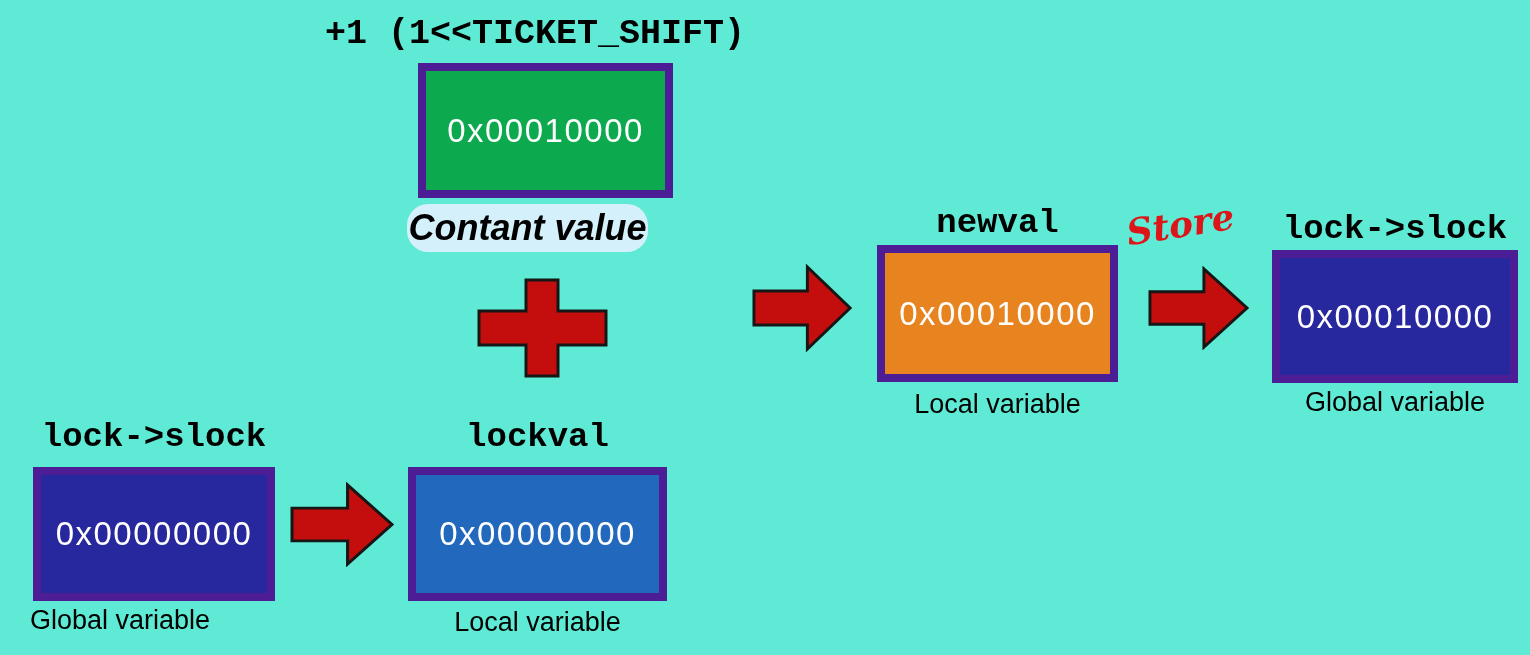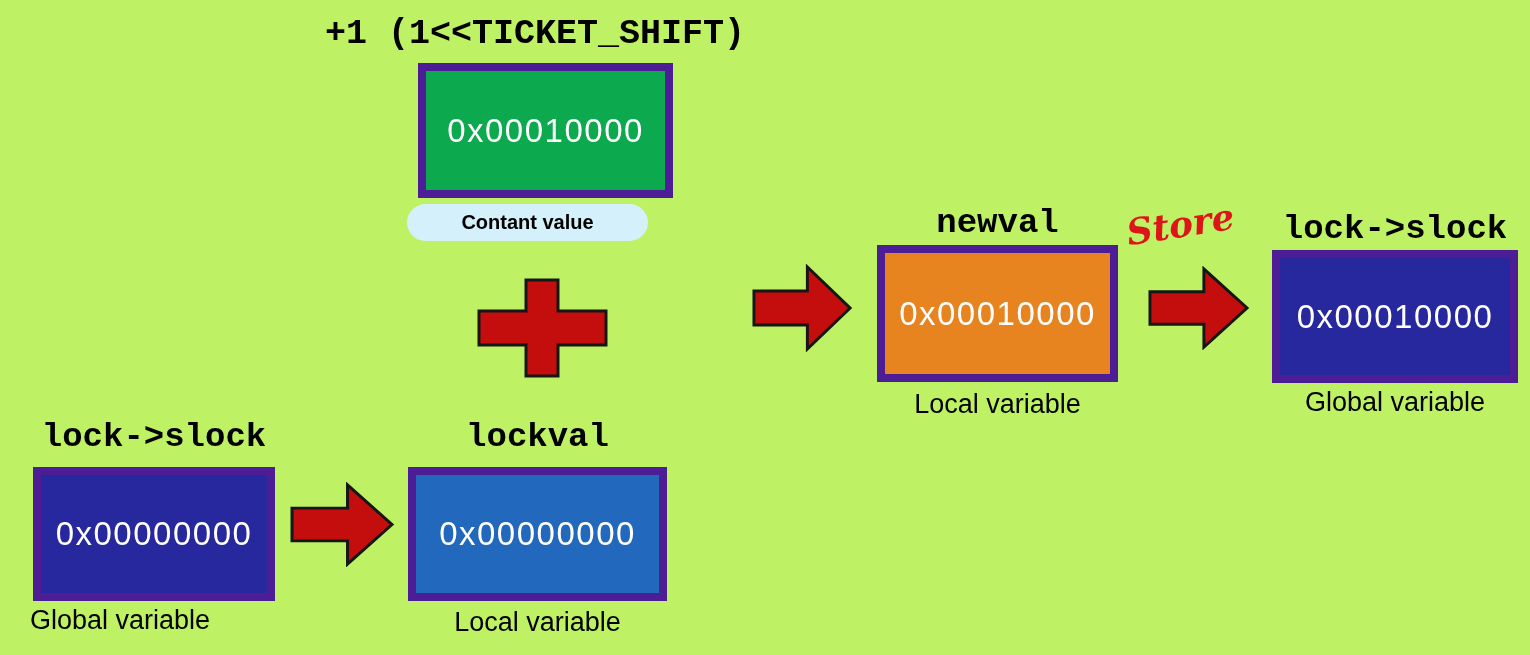--- a/index.html
+++ b/index.html
@@ -1,20 +1,20 @@
 <!DOCTYPE html>
 <html><head>
 <meta charset="utf-8">
 <style>
   html, body { margin: 0; padding: 0; background: #ffffff; }
   .canvas {
     position: relative;
     width: 1530px;
     height: 655px;
-    background: #bef264;
+    background: #5eead4;
     font-family: "Liberation Sans", sans-serif;
     overflow: hidden;
   }
   .mono {
     font-family: "Liberation Mono", monospace;
     font-weight: bold;
     color: #000000;
     white-space: nowrap;
   }
   .node-label {
@@ -47,30 +47,31 @@
     text-align: center;
     white-space: nowrap;
   }
   .box-green   { background: #0ca94f; }
   .box-dblue   { background: #28289e; }
   .box-lblue   { background: #2268bc; }
   .box-orange  { background: #e8841f; }
   .pill {
     position: absolute;
     left: 407px; top: 204px;
-    width: 241px; height: 37px;
+    width: 241px; height: 48px;
     background: #d4f0fa;
     border-radius: 21px;
     display: flex;
     align-items: center;
     justify-content: center;
     font-weight: bold;
-    font-size: 20px;
+    font-size: 36px;
     color: #000000;
     white-space: nowrap;
+    font-style: italic;
   }
   .top-label {
     position: absolute;
     left: 325px; top: 14px;
     font-size: 35px;
     line-height: 1.15;
   }
   .store-note {
     position: absolute;
     left: 1126px; top: 203px;

